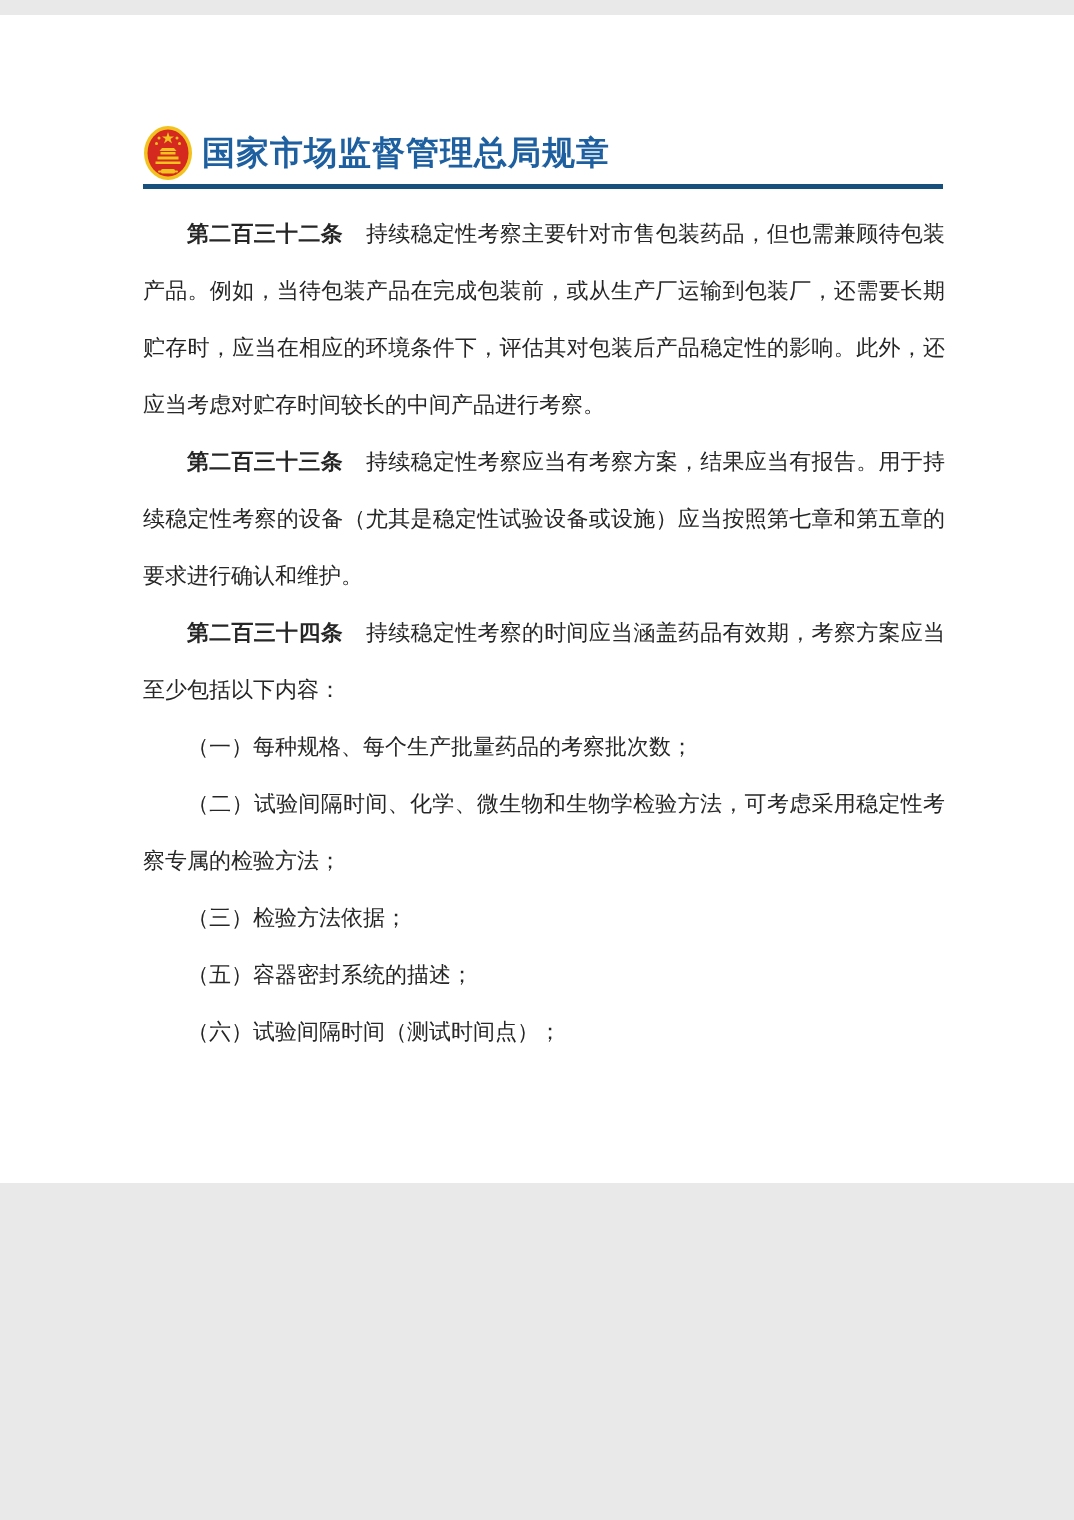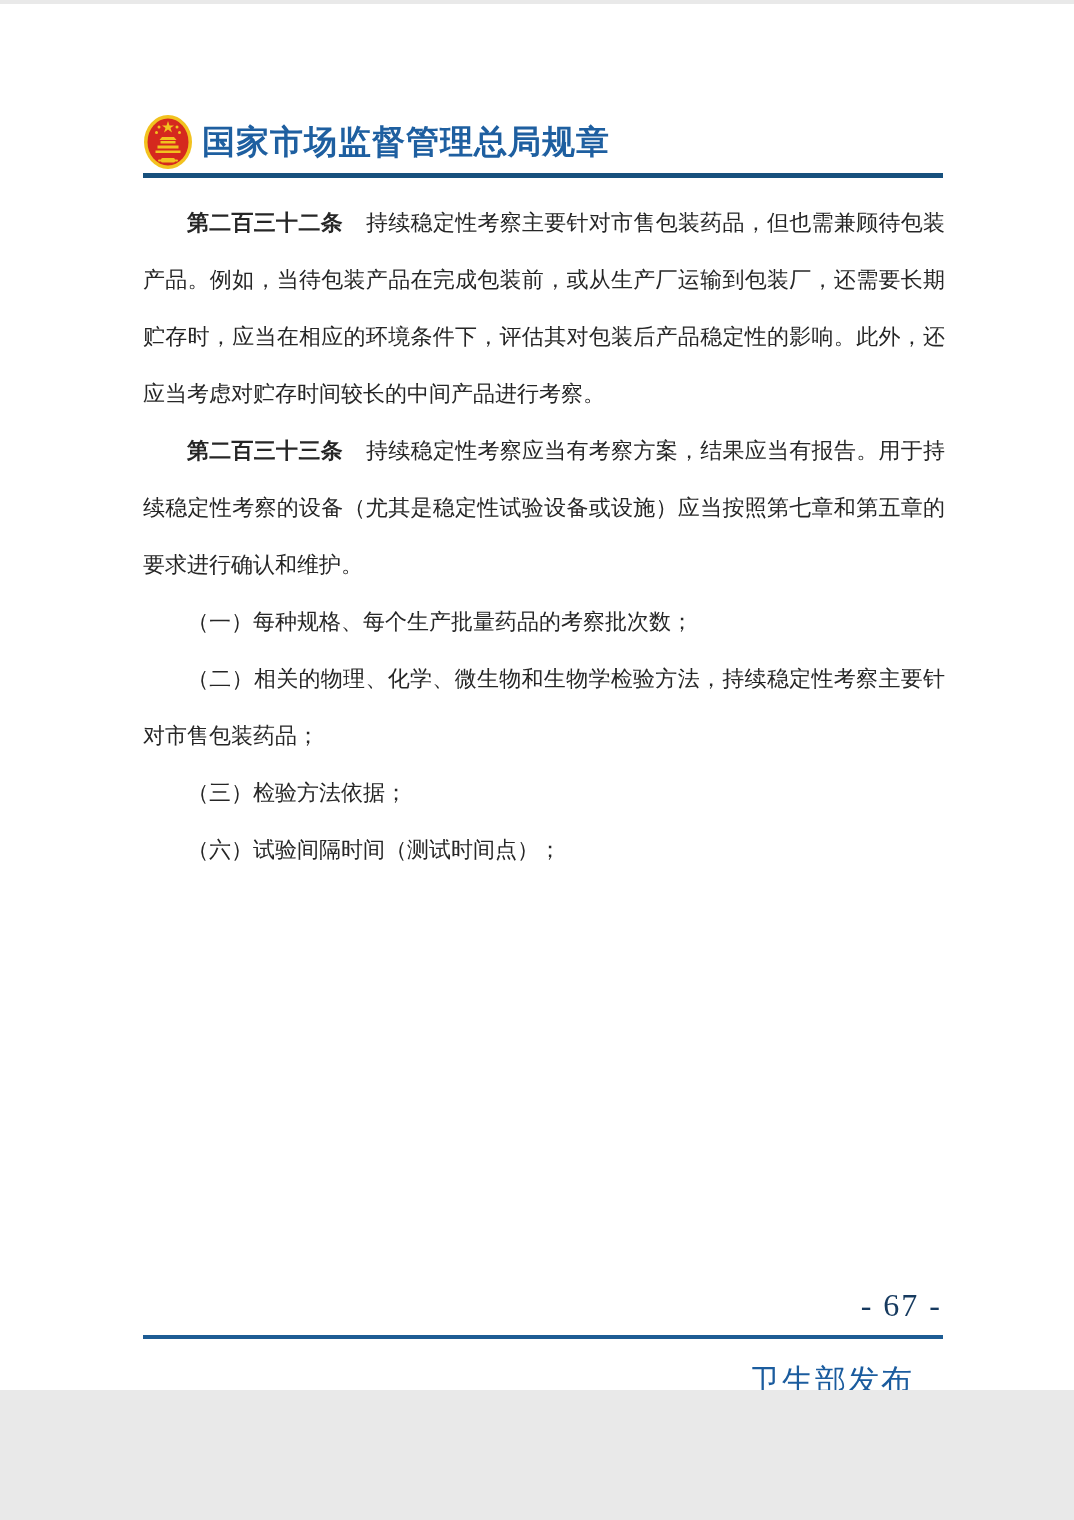--- a/index.html
+++ b/index.html
@@ -1,19 +1,19 @@
 <!DOCTYPE html>
 <html><head>
 <meta charset="utf-8">
 <style>
   html,body { margin:0; padding:0; background:#e9e9e9; }
   .page {
     position:relative;
-    width:1074px; height:1386px;
-    margin:4px auto;
+    width:1074px; height:1168px;
+    margin:15px auto;
     background:#ffffff;
     overflow:hidden;
     font-family:"Liberation Serif","DejaVu Serif",serif;
   }
 
   
   .header-brand {
     position:absolute; left:143px; top:110px;
     display:flex; align-items:center; gap:9px;
   }
@@ -92,23 +92,25 @@
       <rect x="36" y="88" width="28" height="9" rx="3" fill="#F2C21F"></rect>
       <rect x="30" y="91" width="40" height="4" rx="2" fill="#F2C21F"></rect>
     </svg>
     <span class="header-title">国家市场监督管理总局规章</span>
   </div>
   <div class="header-rule"></div>
 
   <div class="doc-body">
     <p><span class="article-label">第二百三十二条</span><span>持续稳定性考察主要针对市售包装药品，但也需兼顾待包装产品。例如，当待包装产品在完成包装前，或从生产厂运输到包装厂，还需要长期贮存时，应当在相应的环境条件下，评估其对包装后产品稳定性的影响。此外，还应当考虑对贮存时间较长的中间产品进行考察。</span></p>
     <p><span class="article-label">第二百三十三条</span><span>持续稳定性考察应当有考察方案，结果应当有报告。用于持续稳定性考察的设备（尤其是稳定性试验设备或设施）应当按照第七章和第五章的要求进行确认和维护。</span></p>
+    <p><span class="article-label">第二百三十四条</span><span>持续稳定性考察的时间应当涵盖药品有效期，考察方案应当至少包括以下内容：</span></p>
     <p>（一）每种规格、每个生产批量药品的考察批次数；</p>
-    <p>（二）相关的物理、化学、微生物和生物学检验方法，持续稳定性考察主要针对市售包装药品；</p>
+    <p>（二）试验间隔时间、化学、微生物和生物学检验方法，可考虑采用稳定性考察专属的检验方法；</p>
     <p>（三）检验方法依据；</p>
+    <p>（五）容器密封系统的描述；</p>
     <p>（六）试验间隔时间（测试时间点）；</p>
   </div>
 
   <div class="page-number">- 67 -</div>
   <div class="footer-rule"></div>
   <div class="publisher">卫生部发布</div>
 
 </div>
 
 </body></html>

